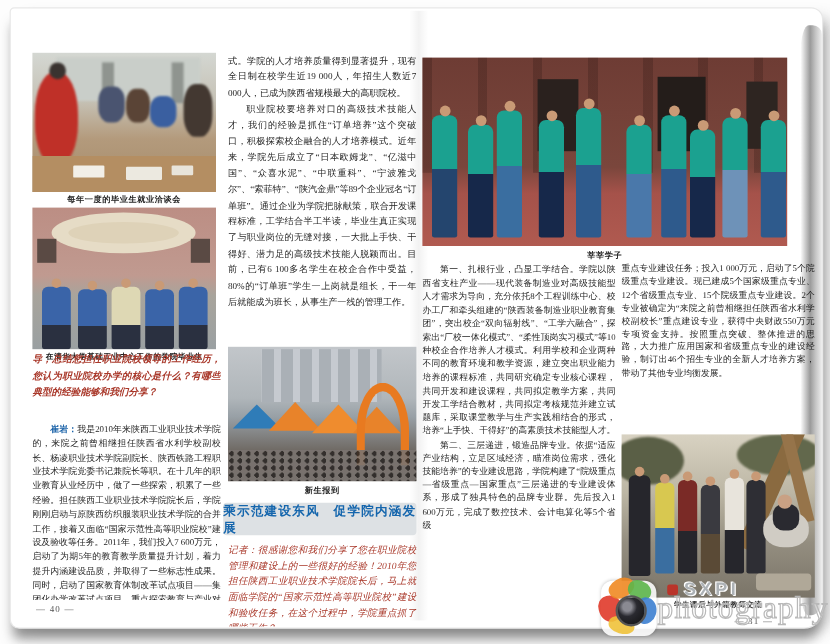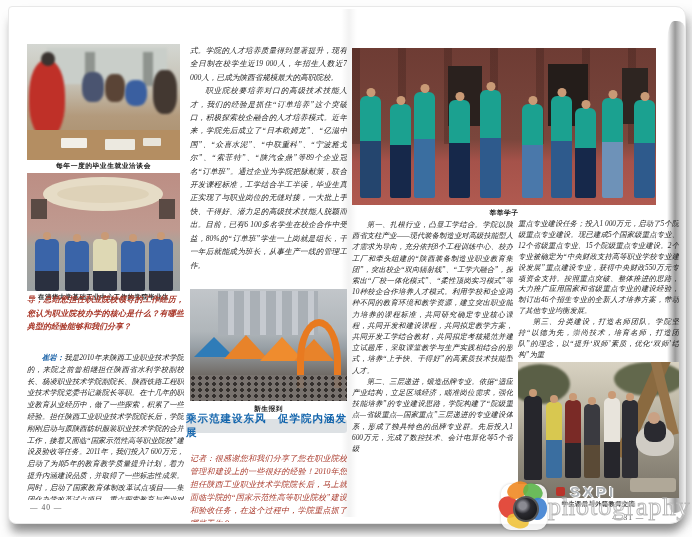--- a/index.html
+++ b/index.html
@@ -14,21 +14,21 @@
     background:linear-gradient(90deg,rgba(0,0,0,0),rgba(0,0,0,.05),rgba(0,0,0,0));}
   .abs{position:absolute;}
   .photo{position:absolute;overflow:hidden;background:#999;}
   .blob{position:absolute;filter:blur(1px);}
   .caption{position:absolute;text-align:center;font-family:"Liberation Sans","DejaVu Sans",sans-serif;
     font-weight:bold;font-size:6.8px;color:#222;letter-spacing:.5px;}
   .bodytxt{position:absolute;color:#1f1f1f;text-align:justify;overflow:hidden;}
   .colL{font-size:7.4px;line-height:11.8px;}
   .colM{font-size:7.6px;line-height:13.4px;}
   .colR{font-size:7.35px;line-height:11.2px;}
-  .para{margin:0;text-indent:2em;font-style:italic;}
+  .para{margin:0;text-indent:2em;}
   .para.noindent{text-indent:0;}
   .speaker{color:#1a62a8;font-weight:bold;}
   .question{position:absolute;color:#a9382a;font-style:italic;text-align:justify;overflow:hidden;
     font-size:8px;line-height:13.6px;}
   .titlebox{position:absolute;background:#dde1e4;border-radius:3px;display:flex;
     align-items:center;justify-content:center;}
   .titlebox .t{font-family:"Liberation Sans","DejaVu Sans",sans-serif;font-weight:bold;
     font-size:10.5px;color:#1566ad;letter-spacing:1px;}
   .pagenum{position:absolute;font-size:7.5px;color:#555;letter-spacing:1px;}
   
@@ -117,21 +117,21 @@
     <div class="tri" style="left:4px;top:48px;border-left:20px solid transparent;border-right:20px solid transparent;border-bottom:20px solid #2f7cb8;"></div>
     <div class="tri" style="left:34px;top:46px;border-left:22px solid transparent;border-right:22px solid transparent;border-bottom:24px solid #e8832a;"></div>
     <div class="tri" style="left:70px;top:48px;border-left:22px solid transparent;border-right:22px solid transparent;border-bottom:24px solid #ef8c2e;"></div>
     <div class="tri" style="left:104px;top:50px;border-left:20px solid transparent;border-right:20px solid transparent;border-bottom:22px solid #e8832a;"></div>
     <div class="blob" style="right:6px;top:30px;width:30px;height:62px;border:7px solid #e87a20;border-bottom:none;border-radius:50% 50% 0 0 / 60% 60% 0 0;background:transparent;filter:none;"></div>
     <div class="blob" style="left:0;bottom:0;width:157px;height:26px;filter:none;opacity:.9;
          background:radial-gradient(circle 2px at 3px 3px,#2e2a28 98%,transparent) 0 0/7px 6px,#7a7470;"></div>
   </div>
   <div class="caption" style="left:190px;top:404px;width:157px;">新生报到</div>
 
-  <div class="titlebox" style="left:186px;top:419px;width:161px;height:14px;">
+  <div class="titlebox" style="left:186px;top:419px;width:161px;height:27px;">
     <span class="t">乘示范建设东风　促学院内涵发展</span>
   </div>
 
   <div class="question" style="left:190px;top:452px;width:157px;height:70px;line-height:13px;">记者：很感谢您和我们分享了您在职业院校管理和建设上的一些很好的经验！2010年您担任陕西工业职业技术学院院长后，马上就面临学院的“国家示范性高等职业院校”建设和验收任务，在这个过程中，学院重点抓了哪些工作？</div>
 </div>
 
 <div>
 
   <div class="photo" style="left:352px;top:48px;width:304px;height:157px;
        background:linear-gradient(180deg,#6e3c34 0%,#7a463c 58%,#a5524a 72%,#b05a50 100%);">
@@ -152,22 +152,21 @@
     <div class="wfig" style="left:282px;height:98px;--pant:#2e5a8c;"></div>
   </div>
   <div class="caption" style="left:352px;top:208px;width:304px;">莘莘学子</div>
 
   <div class="bodytxt colR" style="left:352px;top:219px;width:161px;height:291px;">
     <p class="para">第一、扎根行业，凸显工学结合。学院以陕西省支柱产业——现代装备制造业对高级技能型人才需求为导向，充分依托8个工程训练中心、校办工厂和牵头组建的“陕西装备制造业职业教育集团”，突出校企“双向辐射线”、“工学六融合”，探索出“厂校一体化模式”、“柔性顶岗实习模式”等10种校企合作培养人才模式。利用学校和企业两种不同的教育环境和教学资源，建立突出职业能力培养的课程标准，共同研究确定专业核心课程，共同开发和建设课程，共同拟定教学方案，共同开发工学结合教材，共同拟定考核规范并建立试题库，采取课堂教学与生产实践相结合的形式，培养“上手快、干得好”的高素质技术技能型人才。</p>
     <p class="para">第二、三层递进，锻造品牌专业。依据“适应产业结构，立足区域经济，瞄准岗位需求，强化技能培养”的专业建设思路，学院构建了“院级重点—省级重点—国家重点”三层递进的专业建设体系，形成了独具特色的品牌专业群。先后投入1 600万元，完成了数控技术、会计电算化等5个省级</p>
   </div>
 
   <div class="bodytxt colR" style="left:518px;top:219px;width:161px;height:142px;line-height:10.9px;">
-    <p class="para noindent">重点专业建设任务；投入1 000万元，启动了5个院级重点专业建设。现已建成5个国家级重点专业、12个省级重点专业、15个院级重点专业建设。2个专业被确定为“中央财政支持高等职业学校专业建设发展”重点建设专业，获得中央财政550万元专项资金支持。按照重点突破、整体推进的思路，大力推广应用国家和省级重点专业的建设经验，制订出46个招生专业的全新人才培养方案，带动了其他专业均衡发展。</p>
-    <p class="para">第三、分类建设，打造名师团队。学院坚持“以德为先，崇尚技术，培育名师，打造团队”的理念，以“提升‘双师’素质，优化‘双师’结构”为重</p>
+    <p class="para noindent">重点专业建设任务；投入1 000万元，启动了5个院级重点专业建设。现已建成5个国家级重点专业、12个省级重点专业、15个院级重点专业建设。2个专业被确定为“来院之前曾相继担任陕西省水利学校副校长”重点建设专业，获得中央财政550万元专项资金支持。按照重点突破、整体推进的思路，大力推广应用国家和省级重点专业的建设经验，制订出46个招生专业的全新人才培养方案，带动了其他专业均衡发展。</p>
   </div>
 
   <div class="photo" style="left:518px;top:362px;width:161px;height:136px;
        background:linear-gradient(180deg,#d8d2c2 0%,#bcb6a4 36%,#948e80 66%,#7a7468 100%);">
     <div class="blob" style="left:-8px;top:2px;width:60px;height:40px;background:#5a5f46;border-radius:50%;"></div>
     <div class="blob" style="left:96px;top:0;width:70px;height:34px;background:#62684c;border-radius:50%;"></div>
     <div class="blob" style="left:118px;top:-10px;width:14px;height:110px;background:#8a6a40;transform:rotate(24deg);filter:none;"></div>
     <div class="blob" style="left:140px;top:-16px;width:10px;height:90px;background:#96744a;transform:rotate(-14deg);filter:none;"></div>
     <div class="fig" style="left:6px;top:34px;width:18px;height:84px;background:#26262c;"></div>
     <div class="fig" style="left:28px;top:40px;width:16px;height:76px;background:linear-gradient(180deg,#d8c850 0 50%,#3a6ea0 50% 100%);"></div>

